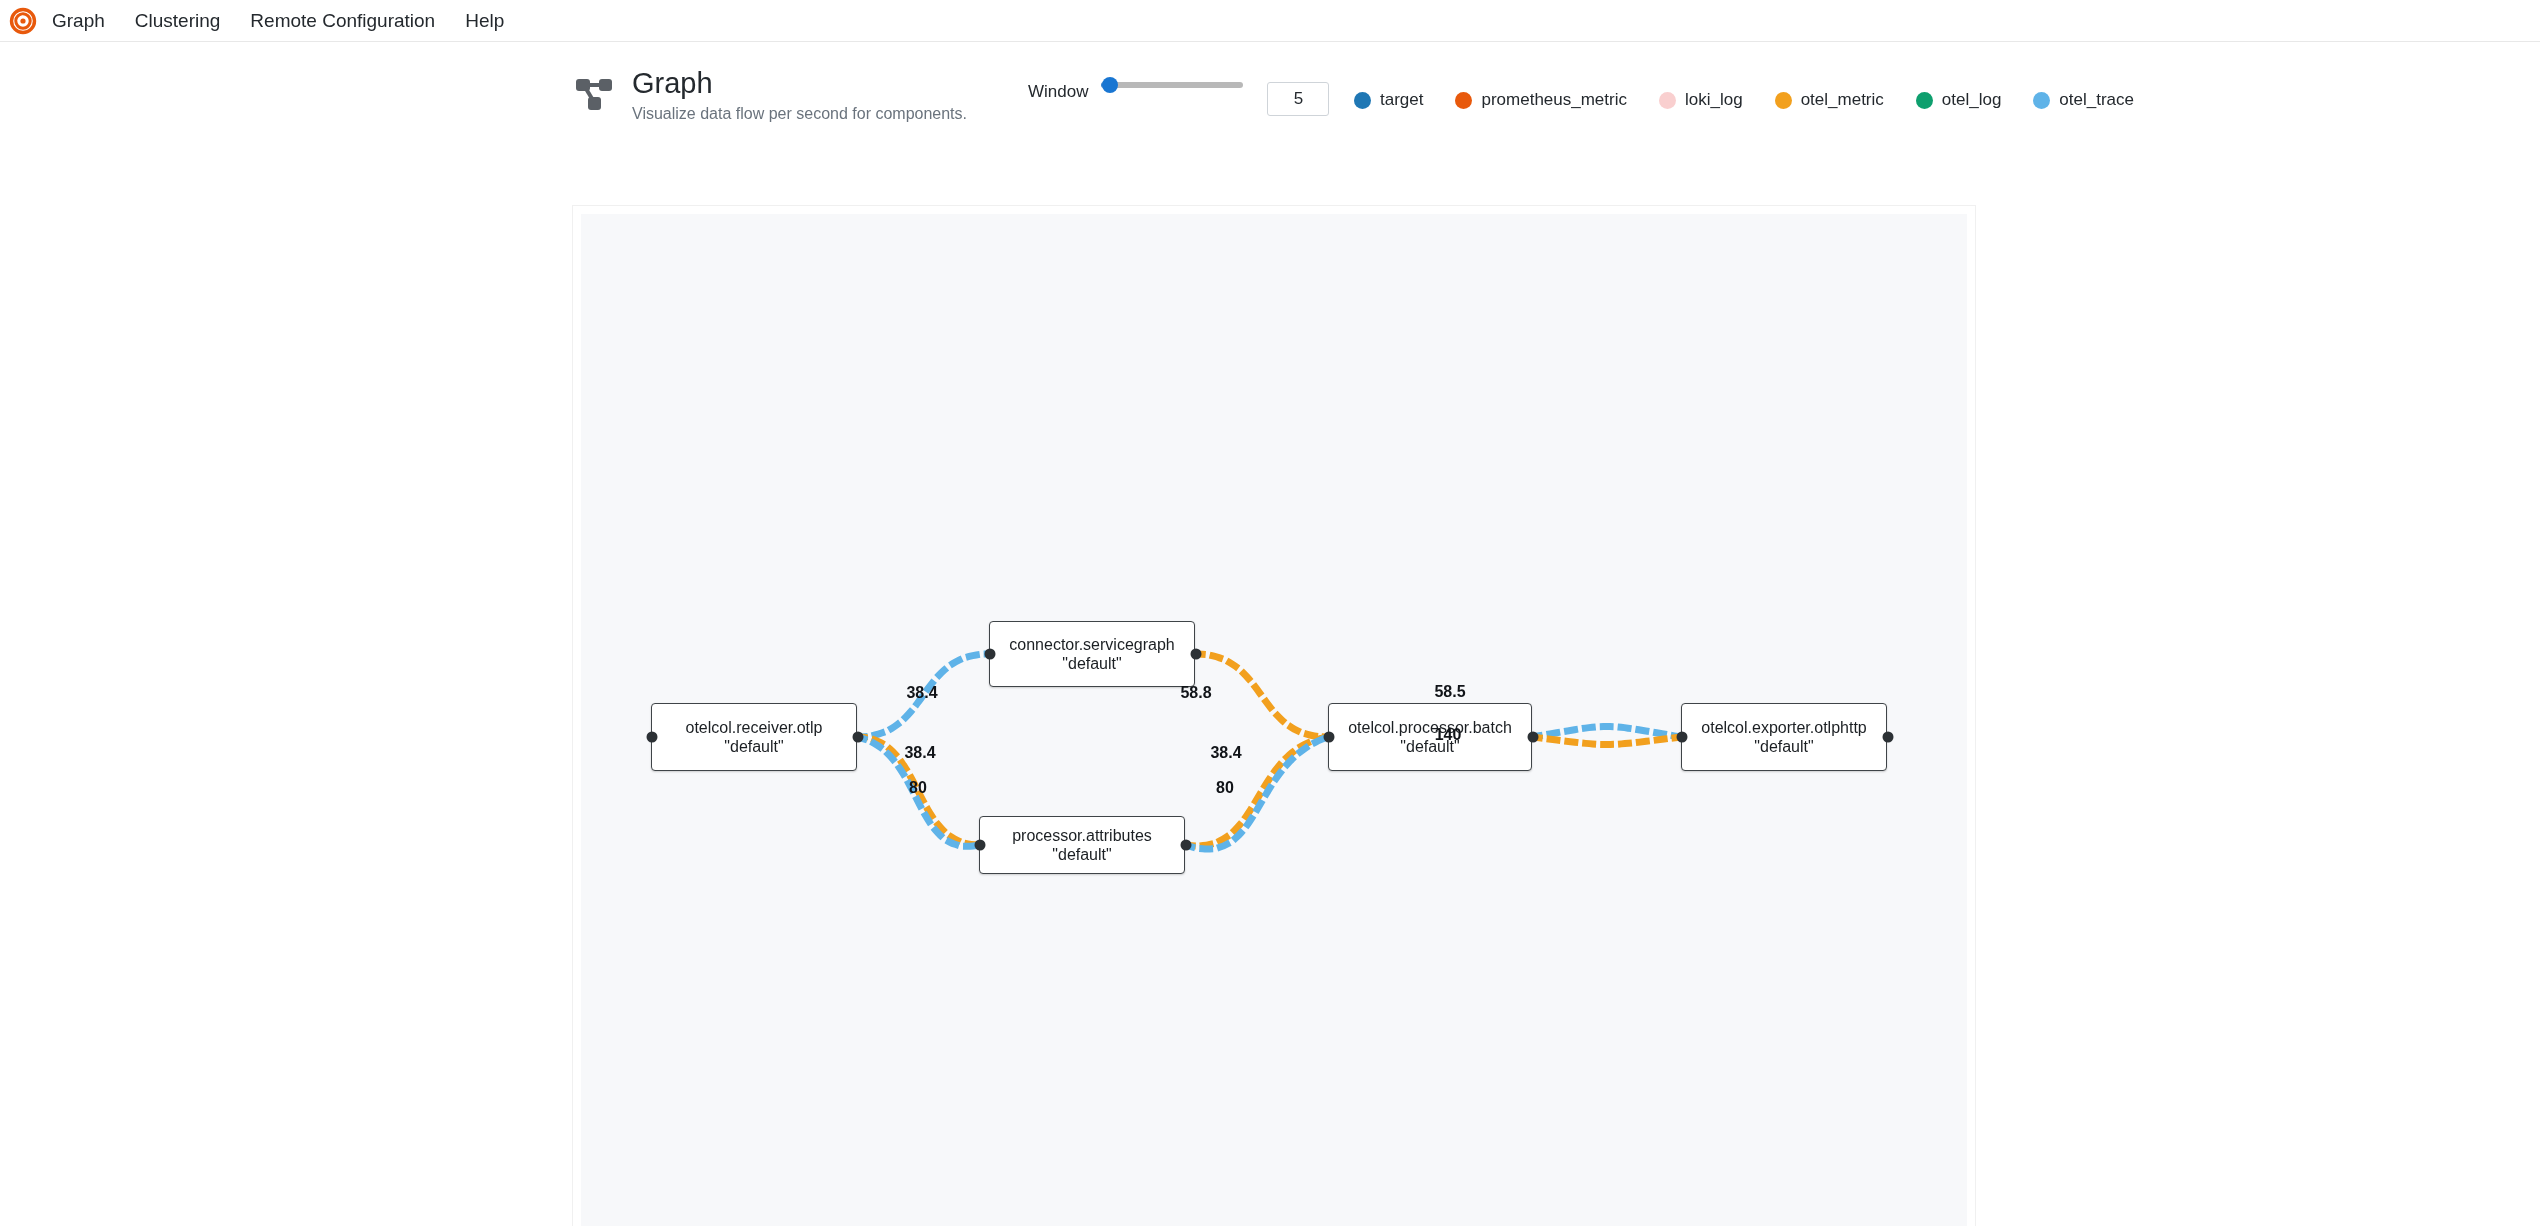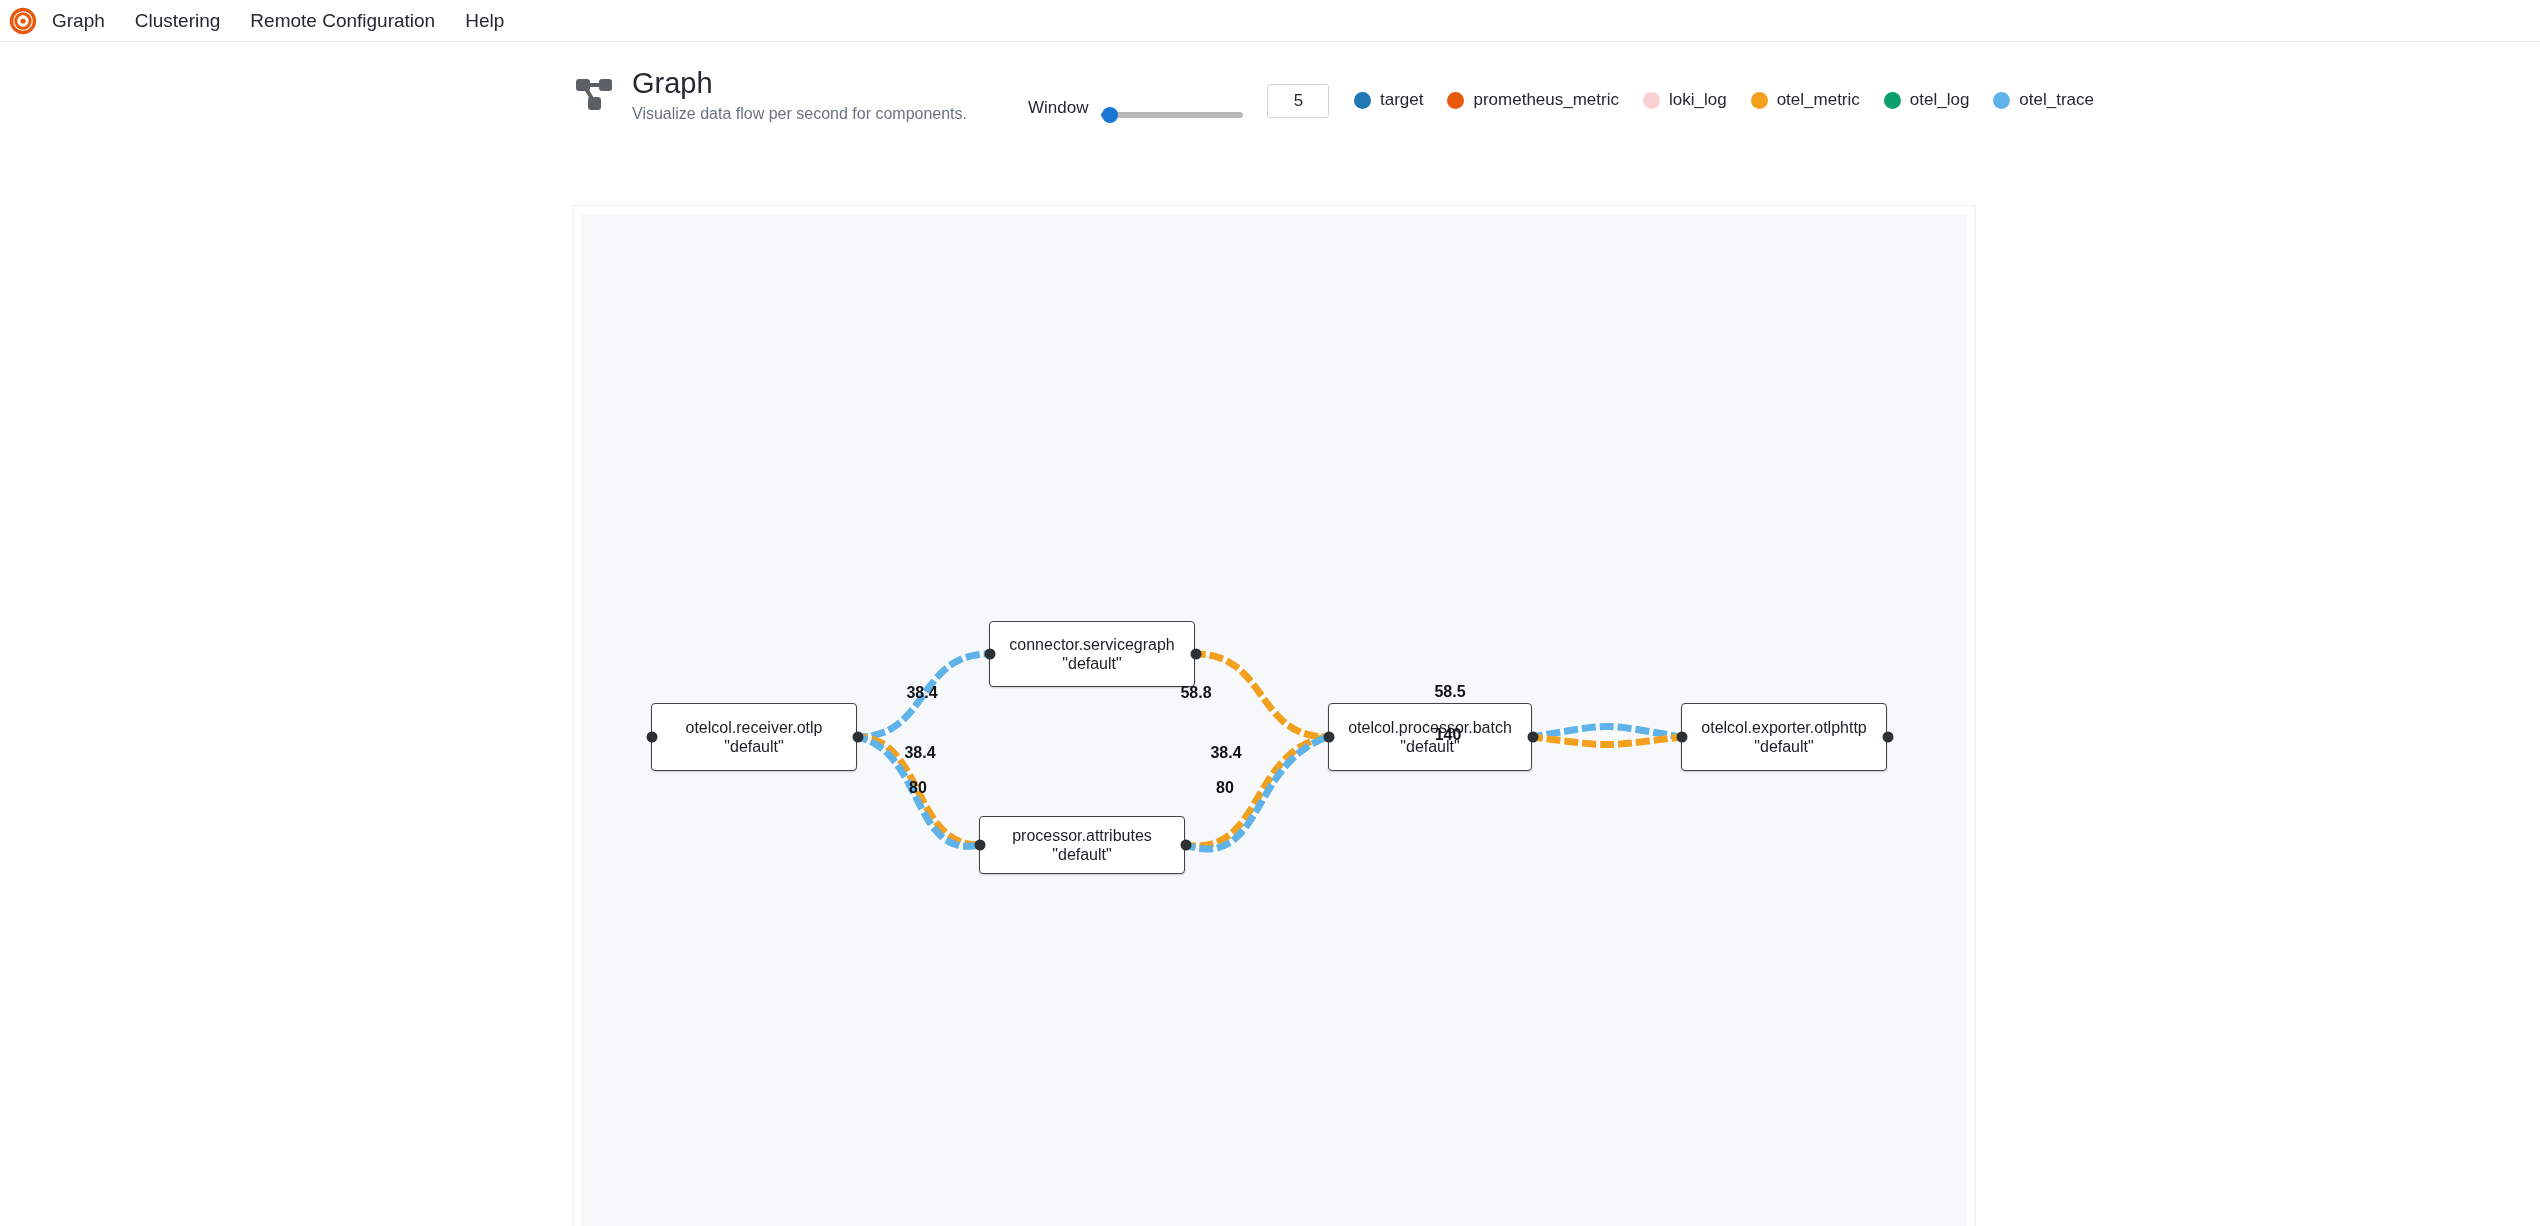--- a/index.html
+++ b/index.html
@@ -66,21 +66,21 @@
     margin: 4px 0 0 0;
     font-size: 16px;
     color: #6a737d;
     line-height: 20px;
   }
 
   
   .controls {
     position: absolute;
     left: 456px; top: 16px;
-    display: flex; align-items: flex-end; gap: 0;
+    display: flex; align-items: flex-start; gap: 0;
     height: 36px;
   }
   .window-label {
     font-size: 17px; color: #24292e;
     margin-right: 13px;
     white-space: nowrap;
   }
   .slider-track {
     position: relative;
     width: 142px; height: 6px;
@@ -107,21 +107,21 @@
     color: #24292e;
     text-align: center;
     font-family: "Liberation Sans", sans-serif;
     padding: 0;
   }
 
   
   .legend {
     position: absolute;
     left: 782px; top: 19px;
-    display: flex; align-items: center; gap: 4px;
+    display: flex; align-items: center; gap: 12px;
     height: 30px;
   }
   .legend-item {
     display: flex; align-items: center;
     margin-right: 20px;
     white-space: nowrap;
   }
   .legend-item:last-child { margin-right: 0; }
   .legend-dot {
     width: 17px; height: 17px;

